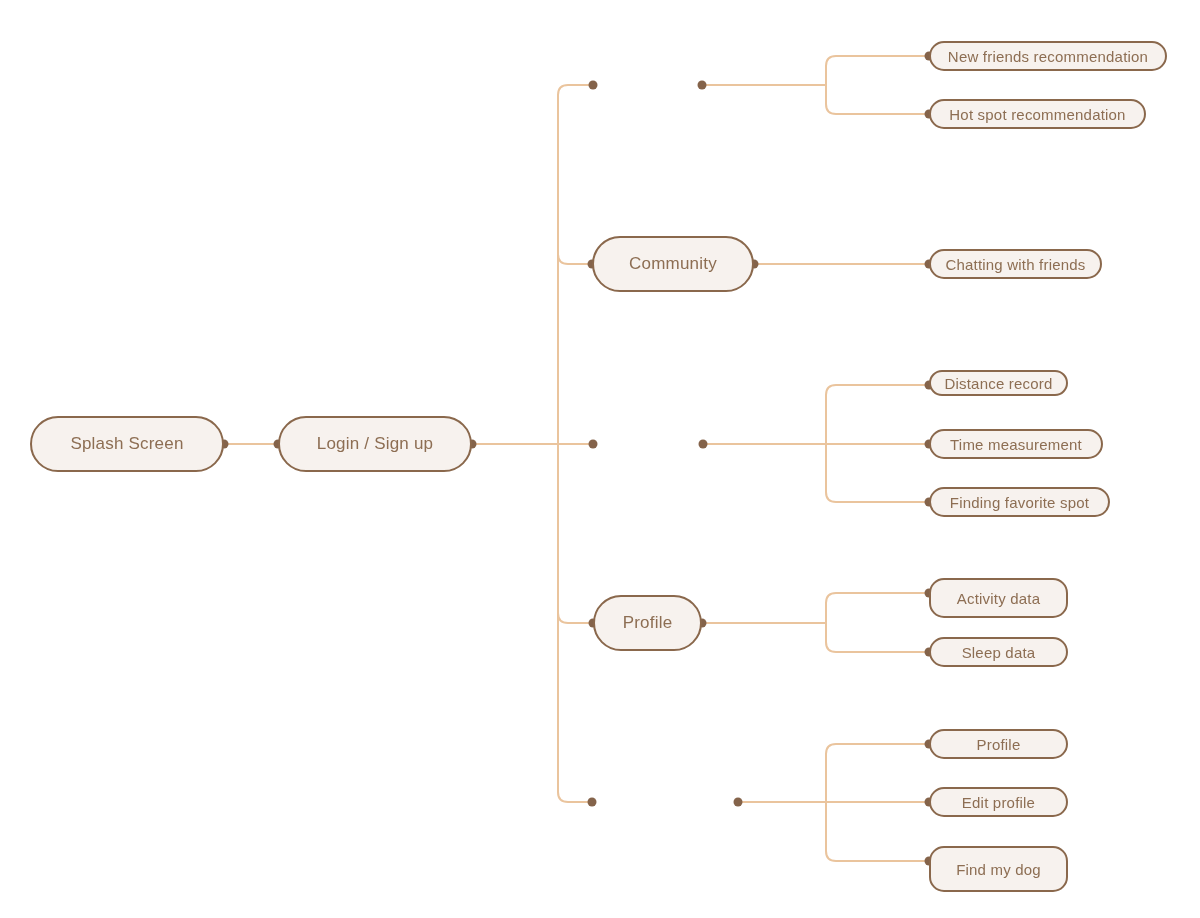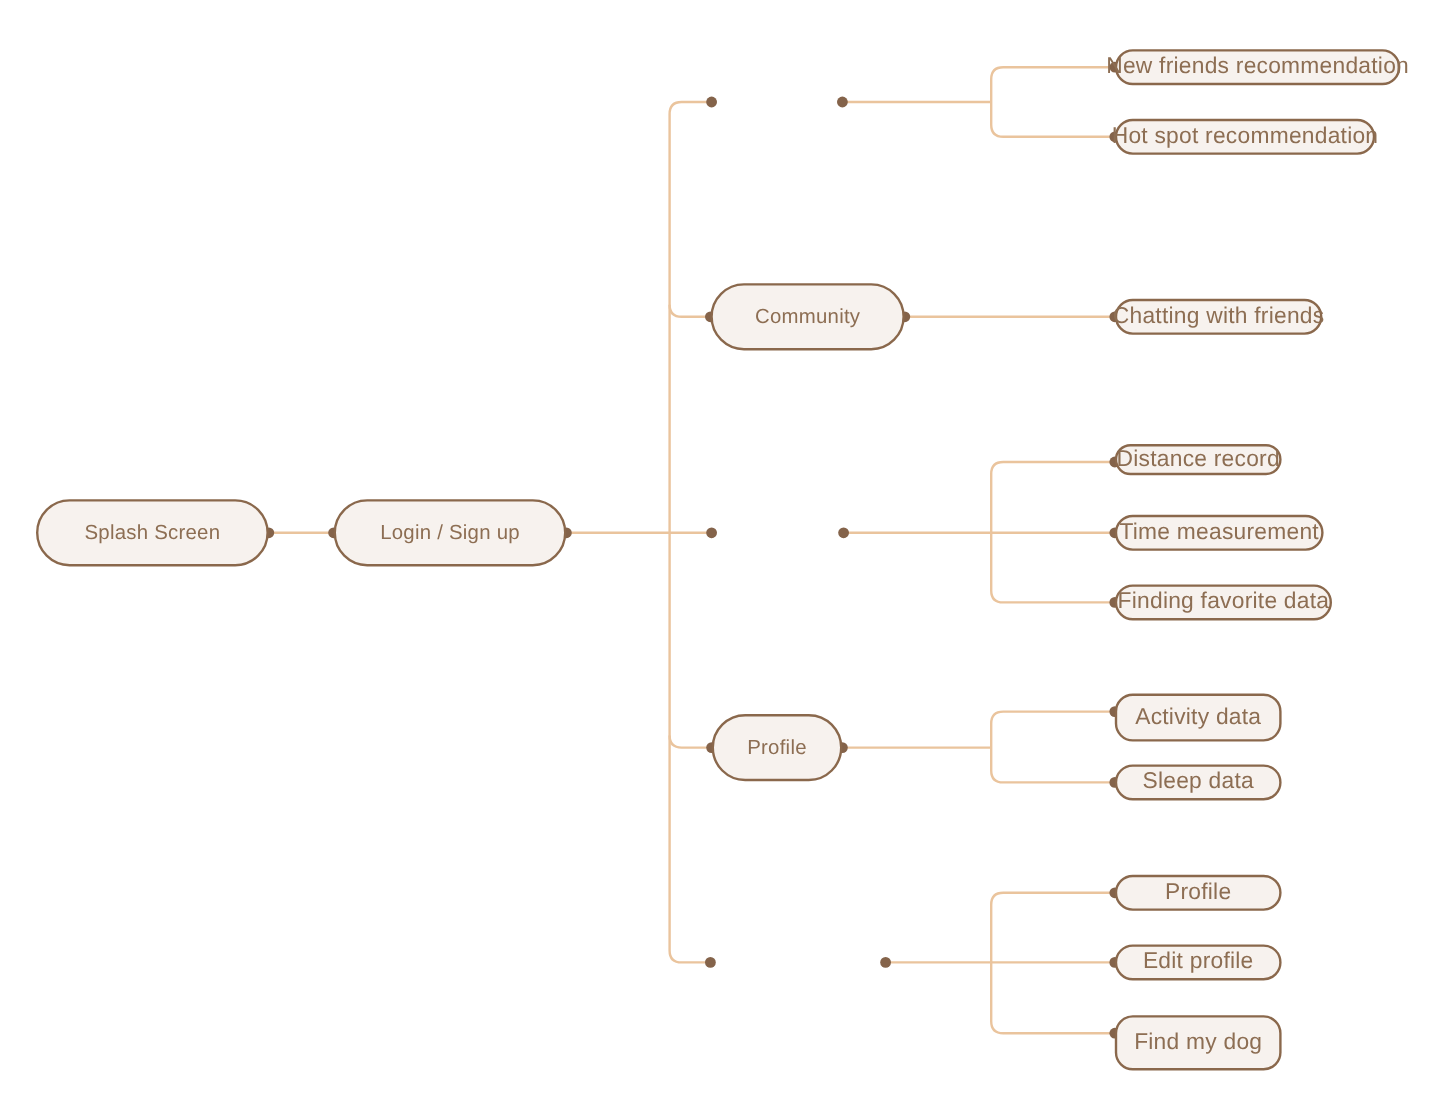--- a/index.html
+++ b/index.html
@@ -36,21 +36,21 @@
     letter-spacing: 0.2px;
     white-space: nowrap;
     z-index: 2;
   }
   .node.big {
     border-radius: 28px;
     font-size: 17px;
   }
   .node.leaf {
     border-radius: 15px;
-    font-size: 19px;
+    font-size: 15px;
   }
 </style>
 </head>
 <body>
 
 <div class="canvas">
 
   <svg class="connector-layer" viewBox="0 0 1200 918" xmlns="http://www.w3.org/2000/svg">
     <g stroke="#eac49d" stroke-width="2" fill="none">
       <path d="M224 444 H278"></path>
@@ -126,21 +126,21 @@
     <span>Chatting with friends</span>
   </div>
 
   <div class="node leaf" style="left:929px;top:370px;width:139px;height:26px">
     <span>Distance record</span>
   </div>
   <div class="node leaf" style="left:929px;top:429px;width:174px;height:30px">
     <span>Time measurement</span>
   </div>
   <div class="node leaf" style="left:929px;top:487px;width:181px;height:30px">
-    <span>Finding favorite data</span>
+    <span>Finding favorite spot</span>
   </div>
 
   <div class="node leaf" style="left:929px;top:578px;width:139px;height:40px">
     <span>Activity data</span>
   </div>
   <div class="node leaf" style="left:929px;top:637px;width:139px;height:30px">
     <span>Sleep data</span>
   </div>
 
   <div class="node leaf" style="left:929px;top:729px;width:139px;height:30px">

